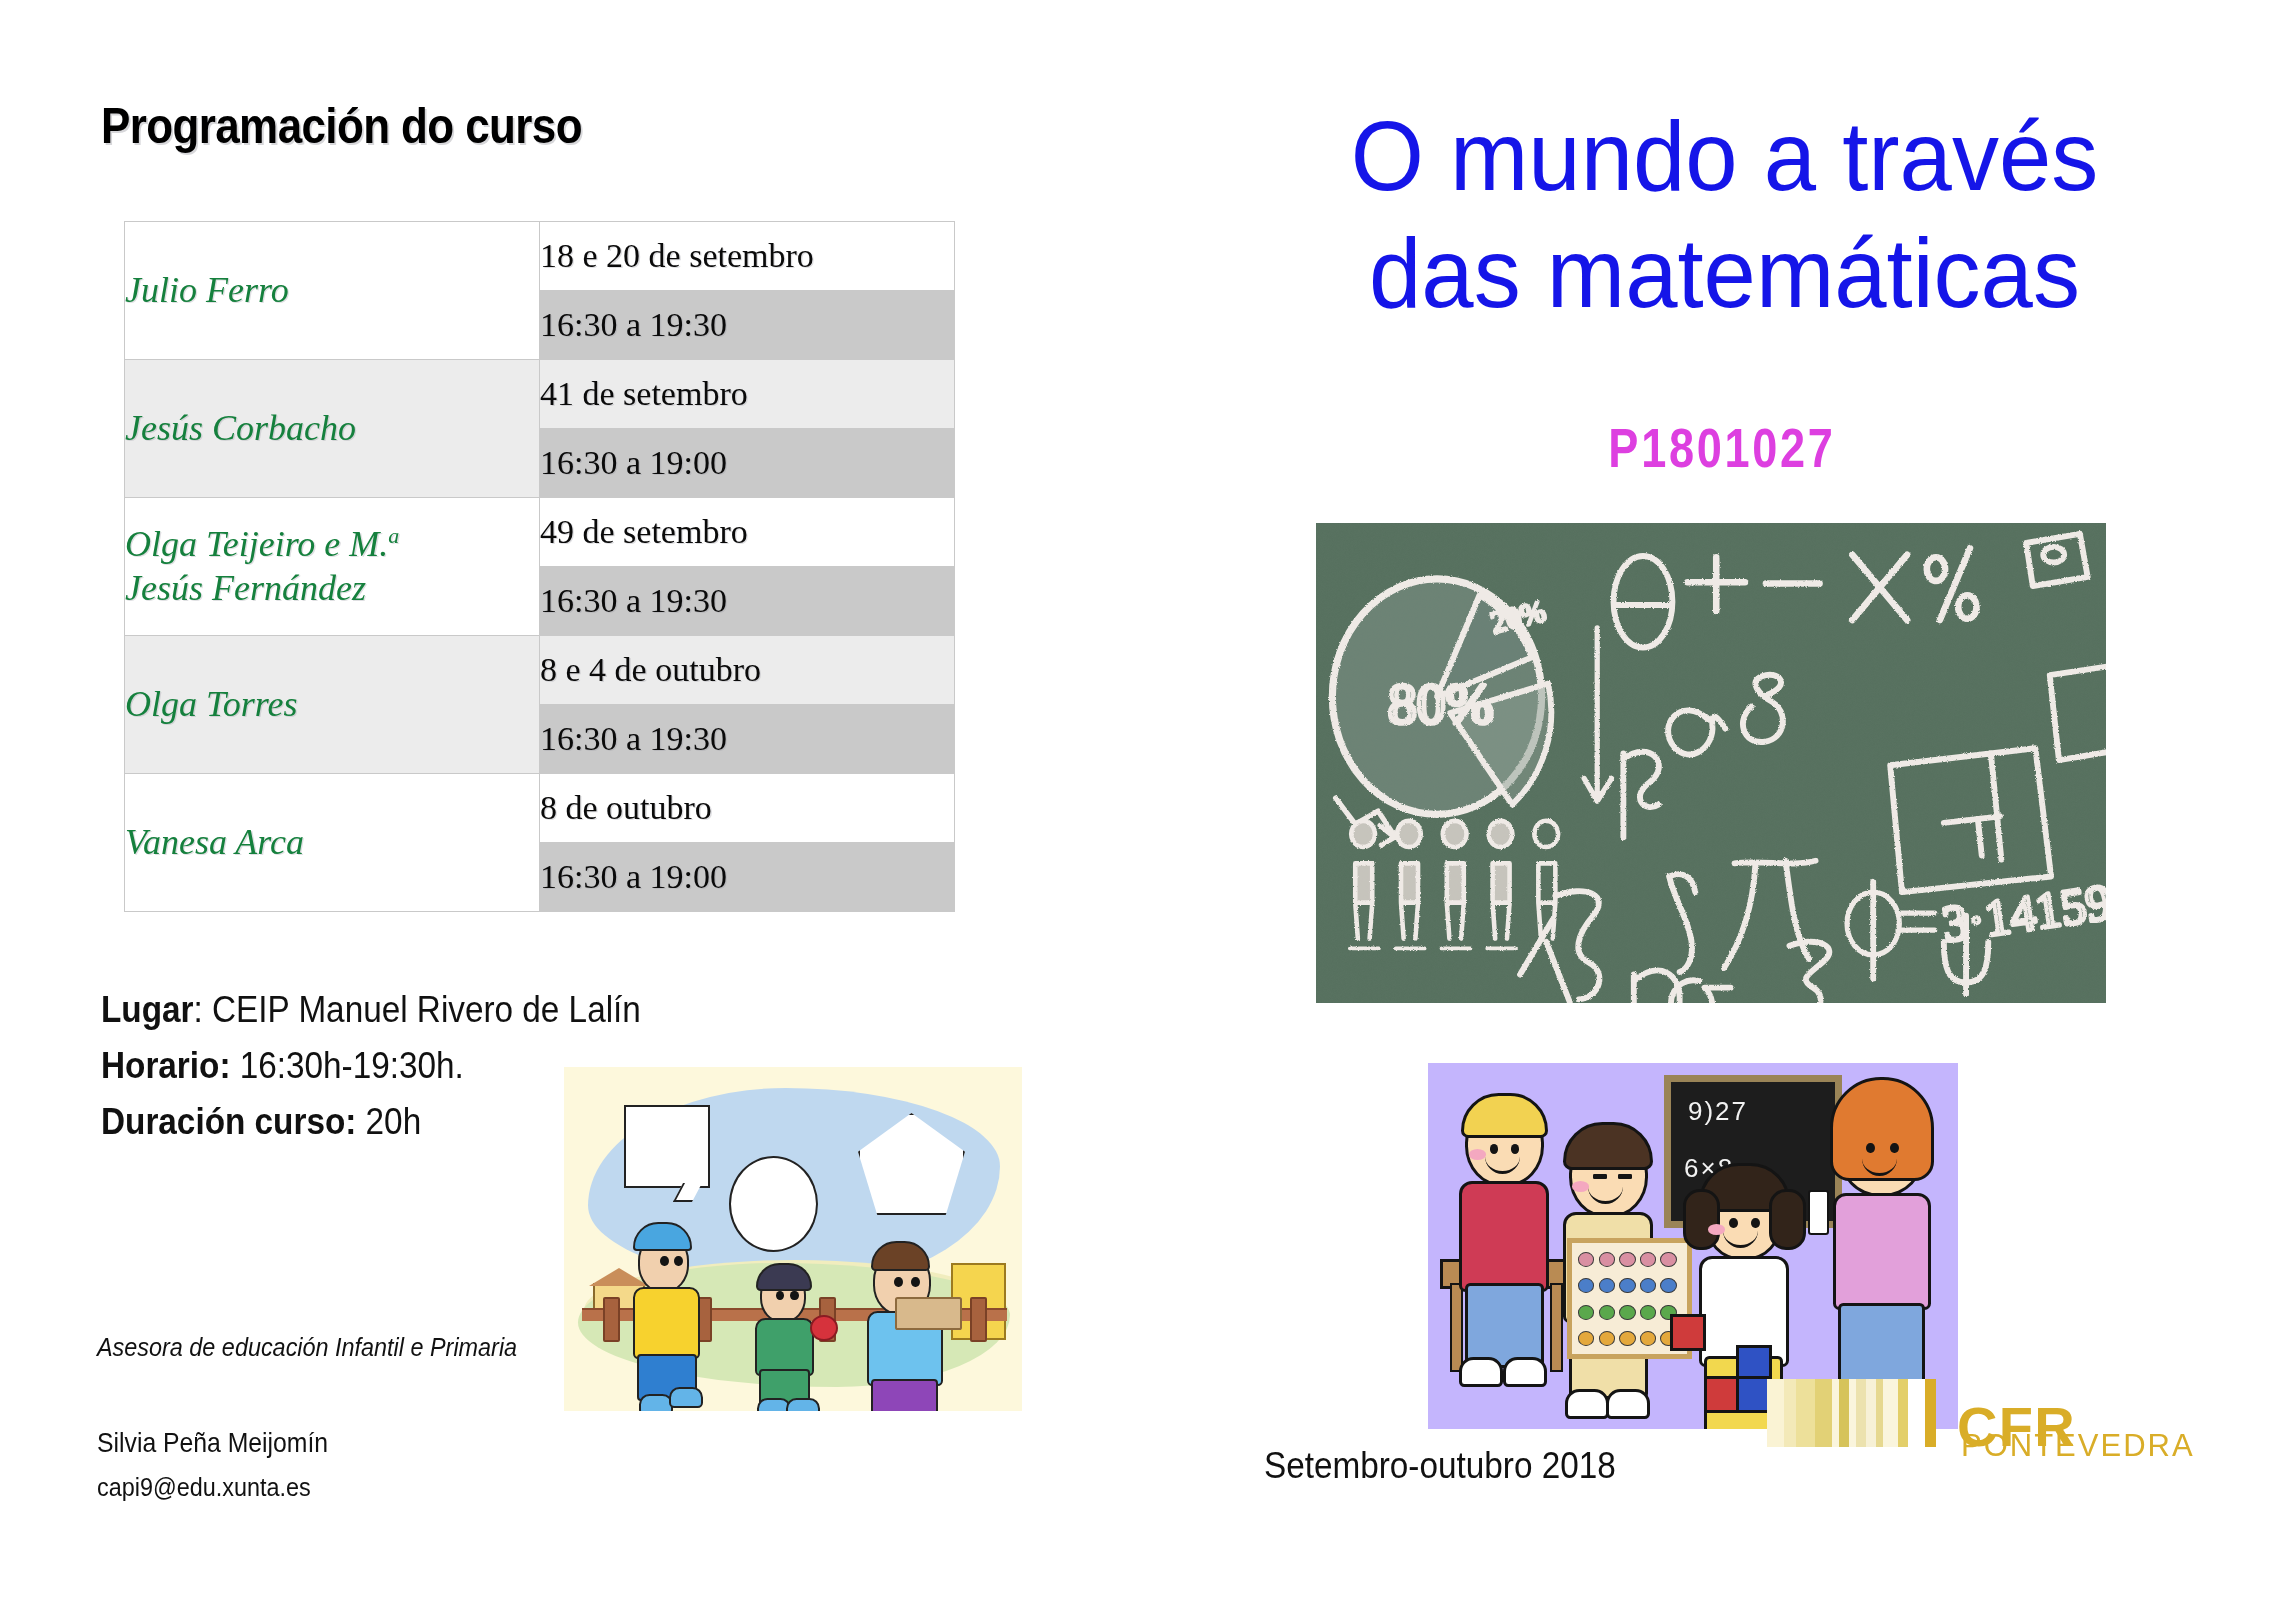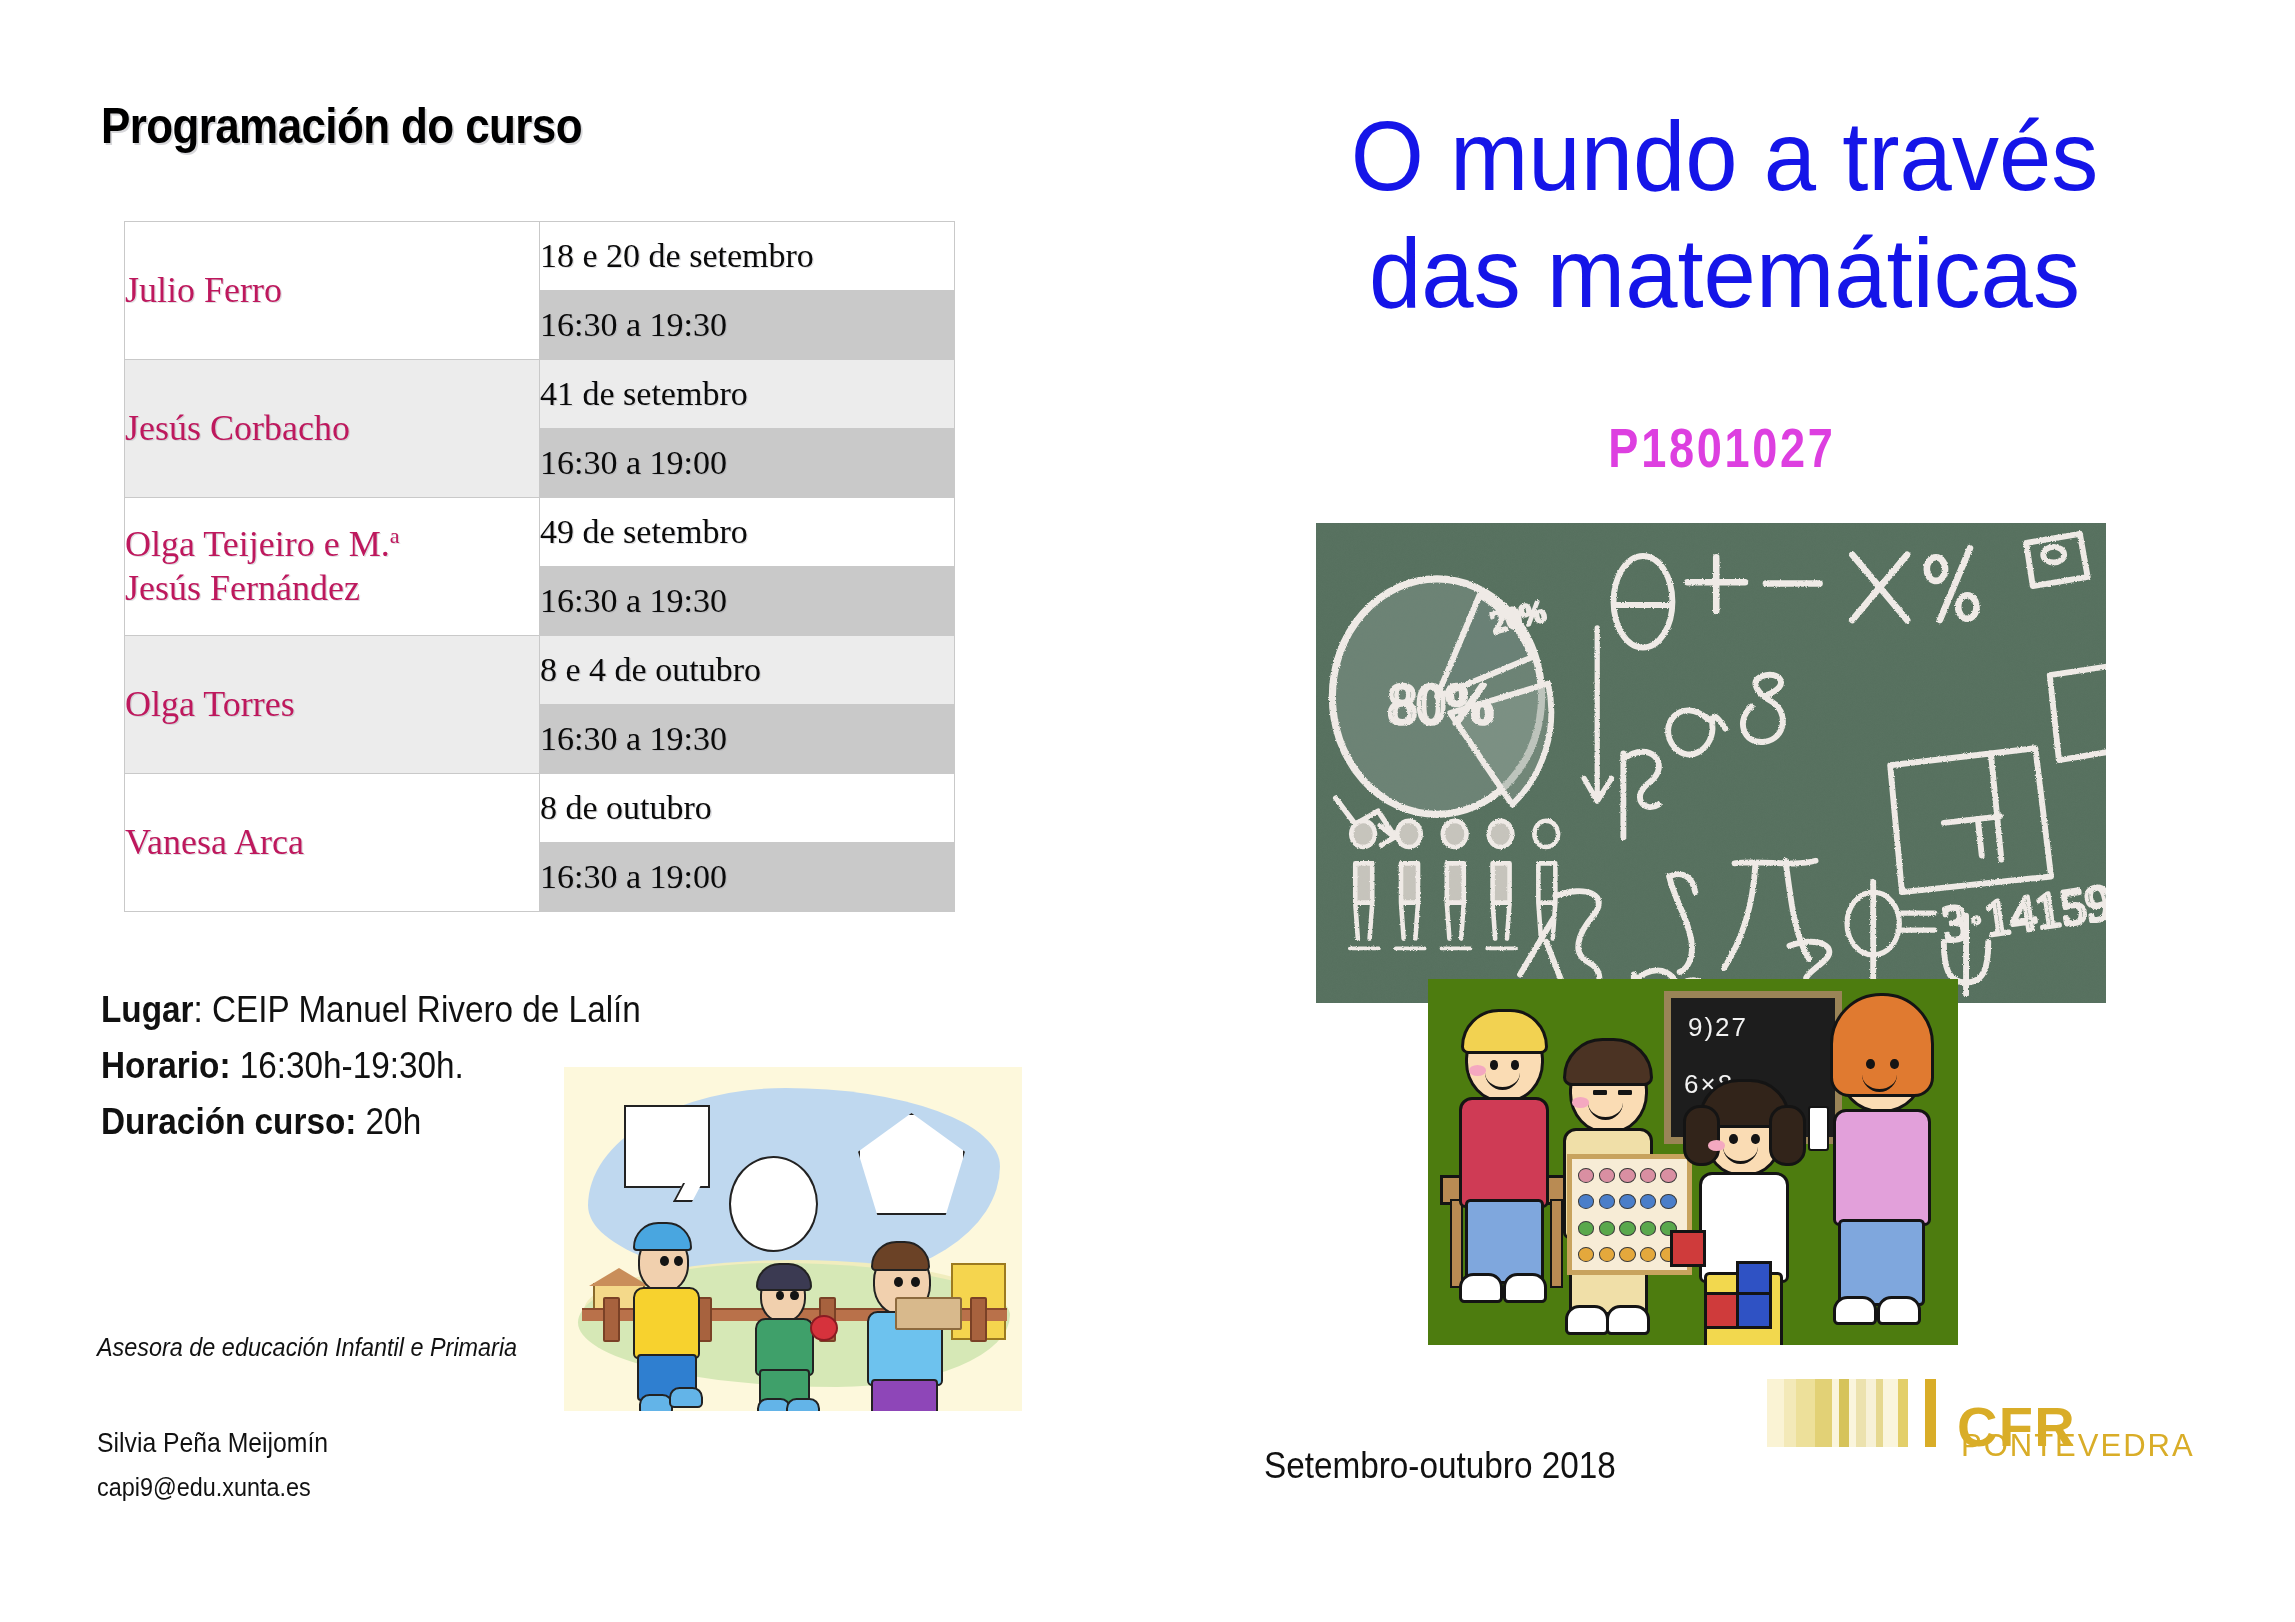--- a/index.html
+++ b/index.html
@@ -48,24 +48,25 @@
   #schedule-table td {
     border: 0.7px solid #c9c9c9;
     padding: 0;
     vertical-align: middle;
   }
   .col-name { width: 415px; }
   .col-info { width: 415px; }
 
   .cell-name {
     font-size: 36px;
-    color: #be185d;
+    color: #15803d;
     padding: 3.9px 0 3.9px 22px;
     line-height: 1.22;
     text-shadow: 1.3px 1.3px 0 rgba(150,150,160,0.30);
+    font-style: italic;
   }
   .cell-name sup {
     font-size: 22px;
     vertical-align: super;
   }
   .cell-date, .cell-time {
     font-size: 34px;
     color: #0a0a0a;
     height: 68px;
     padding: 0 0 0 15.7px;
@@ -326,23 +327,23 @@
     left: 168px; top: 523px;
     width: 790px; height: 480px;
     background: #56705e;
     overflow: hidden;
   }
   #blackboard svg { display: block; }
 
   
   #kids-illustration {
     position: absolute;
-    left: 280px; top: 979px;
+    left: 280px; top: 1063px;
     width: 530px; height: 366px;
-    background: #4d7c0f;
+    background: #c4b5fd;
     overflow: hidden;
   }
   .mini-board {
     position: absolute;
     left: 236px; top: 11.8px;
     width: 164px; height: 139px;
     background: #1d1d1d;
     border: 7.9px solid #9a8457;
   }
   .mini-board .line {

